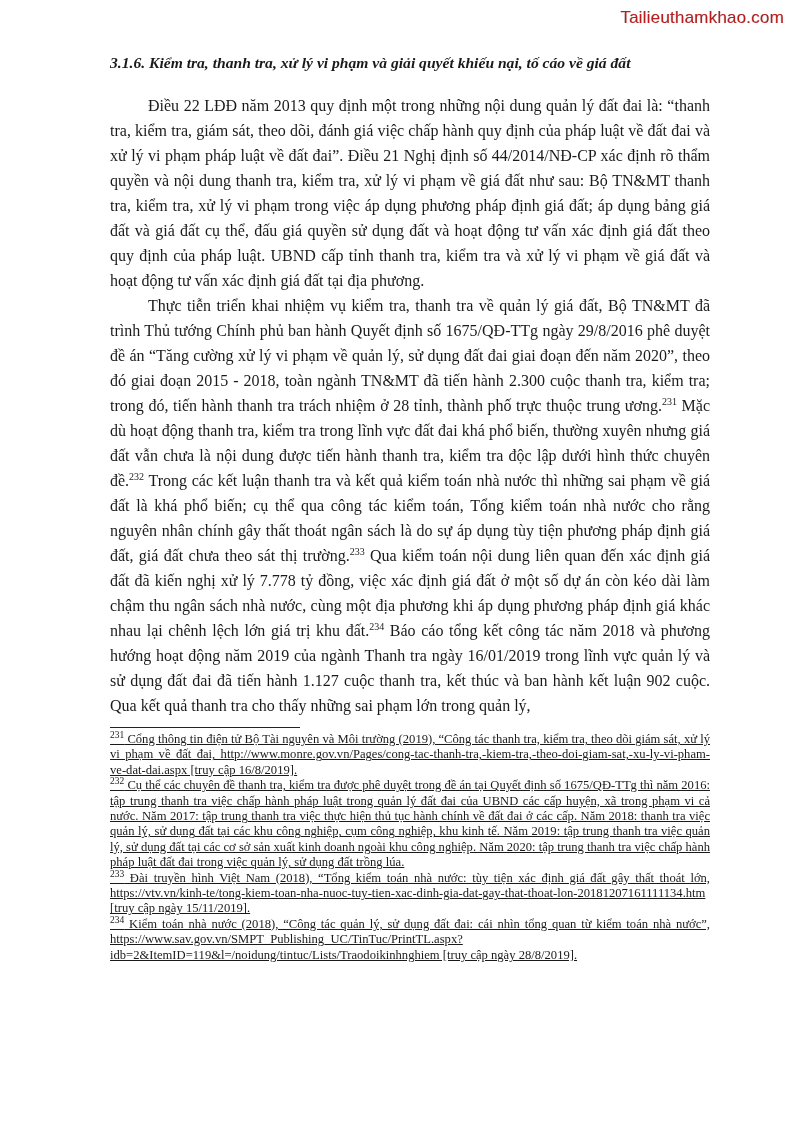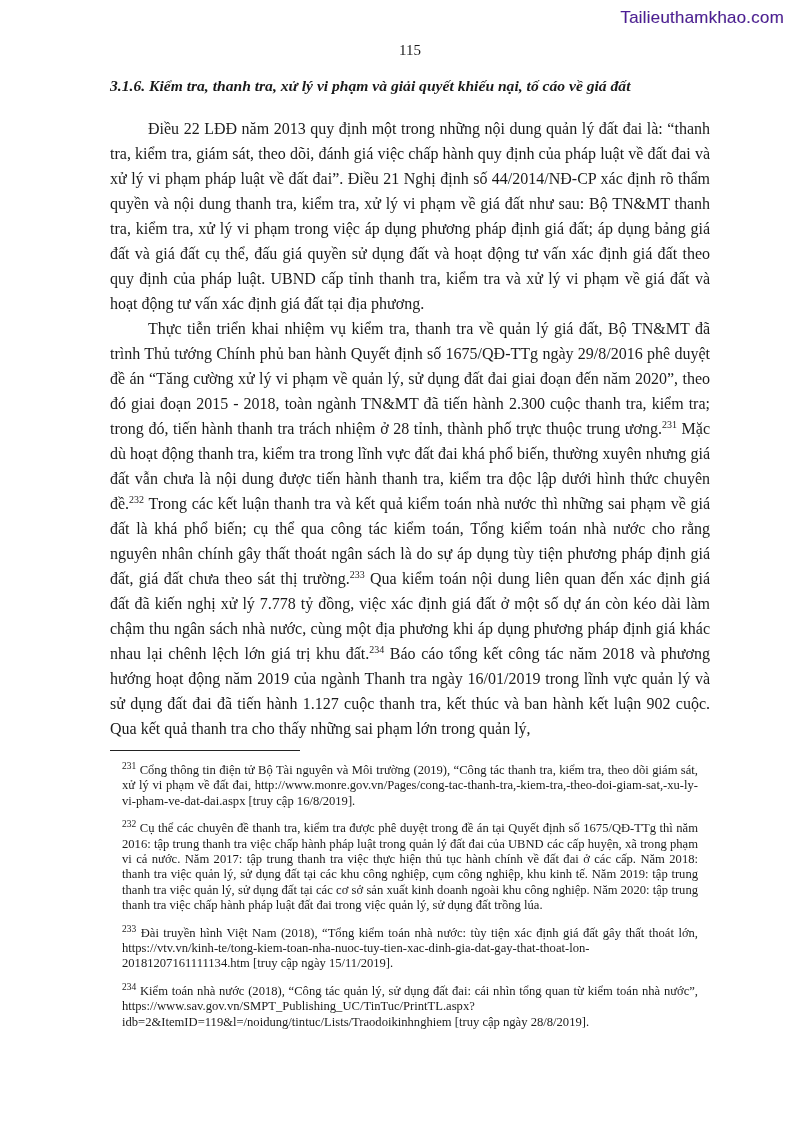--- a/index.html
+++ b/index.html
@@ -17,21 +17,21 @@
     font-family: "Liberation Serif", "DejaVu Serif", serif;
     color: #1a1a1a;
     overflow: hidden;
   }
   .watermark {
     position: absolute;
     top: 8px;
     right: 10px;
     font-family: "Liberation Sans", "DejaVu Sans", sans-serif;
     font-size: 17px;
-    color: #4c1d95;
+    color: #b91c1c;
     text-shadow: 1px 1px 0 #ffffff, -0.5px -0.5px 0 #bdbdbd;
     letter-spacing: 0.2px;
   }
   .page-number {
     text-align: center;
     font-size: 15px;
     margin-top: 6px;
   }
   .heading {
     margin: 16px 0 0 0;
@@ -65,38 +65,38 @@
     line-height: 0;
     vertical-align: super;
   }
   .footnote-sep {
     width: 190px;
     border: none;
     border-top: 1.5px solid #222222;
     margin: 9px 0 4px 0;
   }
   .footnote {
-    margin: 12px;
+    margin: 0;
     font-size: 12.6px;
     line-height: 15.4px;
     text-align: justify;
     overflow-wrap: anywhere;
+    text-decoration: underline;
   }
   sup.fn-num {
     font-size: 9.5px;
     line-height: 0;
     vertical-align: super;
   }
 </style>
 </head>
 <body>
 
 <div class="page">
   <div class="watermark">Tailieuthamkhao.com</div>
-  <div class="page-number">115</div>
   <h1 class="heading">3.1.6. Kiểm tra, thanh tra, xử lý vi phạm và giải quyết khiếu nại, tố cáo về giá đất</h1>
   <div id="body-paragraphs">
       <p class="body-para"><span>Điều 22 LĐĐ năm 2013 quy định một trong những nội dung quản lý đất đai là: “thanh tra, kiểm tra, giám sát, theo dõi, đánh giá việc chấp hành quy định của pháp luật về đất đai và xử lý vi phạm pháp luật về đất đai”. Điều 21 Nghị định số 44/2014/NĐ-CP xác định rõ thẩm quyền và nội dung thanh tra, kiểm tra, xử lý vi phạm về giá đất như sau: Bộ TN&amp;MT thanh tra, kiểm tra, xử lý vi phạm trong việc áp dụng phương pháp định giá đất; áp dụng bảng giá đất và giá đất cụ thể, đấu giá quyền sử dụng đất và hoạt động tư vấn xác định giá đất theo quy định của pháp luật. UBND cấp tỉnh thanh tra, kiểm tra và xử lý vi phạm về giá đất và hoạt động tư vấn xác định giá đất tại địa phương.</span></p>
       <p class="body-para"><span>Thực tiễn triển khai nhiệm vụ kiểm tra, thanh tra về quản lý giá đất, Bộ TN&amp;MT đã trình Thủ tướng Chính phủ ban hành Quyết định số 1675/QĐ-TTg ngày 29/8/2016 phê duyệt đề án </span><span class="italic">“Tăng cường xử lý vi phạm về quản lý, sử dụng đất đai giai đoạn đến năm 2020”</span><span>, theo đó giai đoạn 2015 - 2018, toàn ngành TN&amp;MT đã tiến hành 2.300 cuộc thanh tra, kiểm tra; trong đó, tiến hành thanh tra trách nhiệm ở 28 tỉnh, thành phố trực thuộc trung ương.</span><sup class="fn-ref">231</sup><span> Mặc dù hoạt động thanh tra, kiểm tra trong lĩnh vực đất đai khá phổ biến, thường xuyên nhưng giá đất vẫn chưa là nội dung được tiến hành thanh tra, kiểm tra độc lập dưới hình thức chuyên đề.</span><sup class="fn-ref">232</sup><span> Trong các kết luận thanh tra và kết quả kiểm toán nhà nước thì những sai phạm về giá đất là khá phổ biến; cụ thể qua công tác kiểm toán, Tổng kiểm toán nhà nước cho rằng nguyên nhân chính gây thất thoát ngân sách là do sự áp dụng tùy tiện phương pháp định giá đất, giá đất chưa theo sát thị trường.</span><sup class="fn-ref">233</sup><span> Qua kiểm toán nội dung liên quan đến xác định giá đất đã kiến nghị xử lý 7.778 tỷ đồng, việc xác định giá đất ở một số dự án còn kéo dài làm chậm thu ngân sách nhà nước, cùng một địa phương khi áp dụng phương pháp định giá khác nhau lại chênh lệch lớn giá trị khu đất.</span><sup class="fn-ref">234</sup><span> Báo cáo tổng kết công tác năm 2018 và phương hướng hoạt động năm 2019 của ngành Thanh tra ngày 16/01/2019 trong lĩnh vực quản lý và sử dụng đất đai đã tiến hành 1.127 cuộc thanh tra, kết thúc và ban hành kết luận 902 cuộc. Qua kết quả thanh tra cho thấy những sai phạm lớn trong quản lý,</span></p>
     </div>
   <hr class="footnote-sep">
   <div id="footnotes">
       <p class="footnote"><sup class="fn-num">231</sup><span> Cổng thông tin điện tử Bộ Tài nguyên và Môi trường (2019), “Công tác thanh tra, kiểm tra, theo dõi giám sát, xử lý vi phạm về đất đai, http://www.monre.gov.vn/Pages/cong-tac-thanh-tra,-kiem-tra,-theo-doi-giam-sat,-xu-ly-vi-pham-ve-dat-dai.aspx [truy cập 16/8/2019].</span></p>
       <p class="footnote"><sup class="fn-num">232</sup><span> Cụ thể các chuyên đề thanh tra, kiểm tra được phê duyệt trong đề án tại Quyết định số 1675/QĐ-TTg thì năm 2016: tập trung thanh tra việc chấp hành pháp luật trong quản lý đất đai của UBND các cấp huyện, xã trong phạm vi cả nước. Năm 2017: tập trung thanh tra việc thực hiện thủ tục hành chính về đất đai ở các cấp. Năm 2018: thanh tra việc quản lý, sử dụng đất tại các khu công nghiệp, cụm công nghiệp, khu kinh tế. Năm 2019: tập trung thanh tra việc quản lý, sử dụng đất tại các cơ sở sản xuất kinh doanh ngoài khu công nghiệp. Năm 2020: tập trung thanh tra việc chấp hành pháp luật đất đai trong việc quản lý, sử dụng đất trồng lúa.</span></p>
       <p class="footnote"><sup class="fn-num">233</sup><span> Đài truyền hình Việt Nam (2018), “Tổng kiểm toán nhà nước: tùy tiện xác định giá đất gây thất thoát lớn, https://vtv.vn/kinh-te/tong-kiem-toan-nha-nuoc-tuy-tien-xac-dinh-gia-dat-gay-that-thoat-lon-20181207161111134.htm [truy cập ngày 15/11/2019].</span></p>

